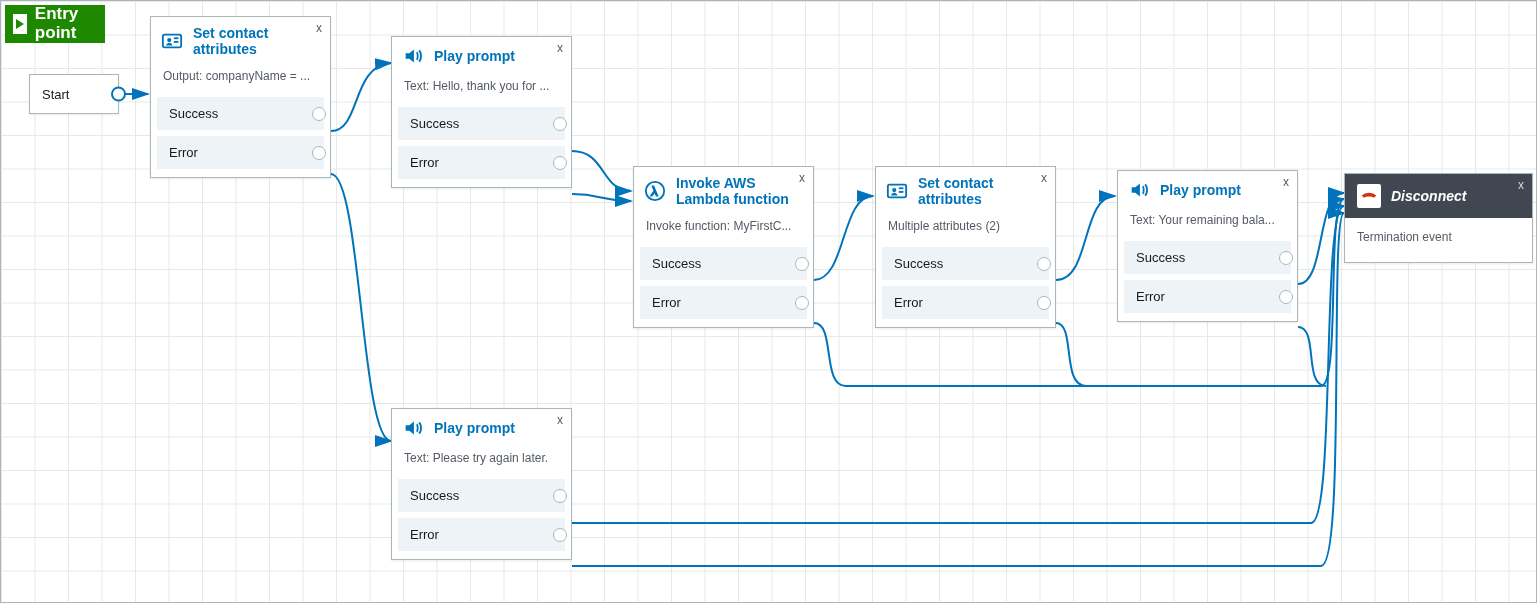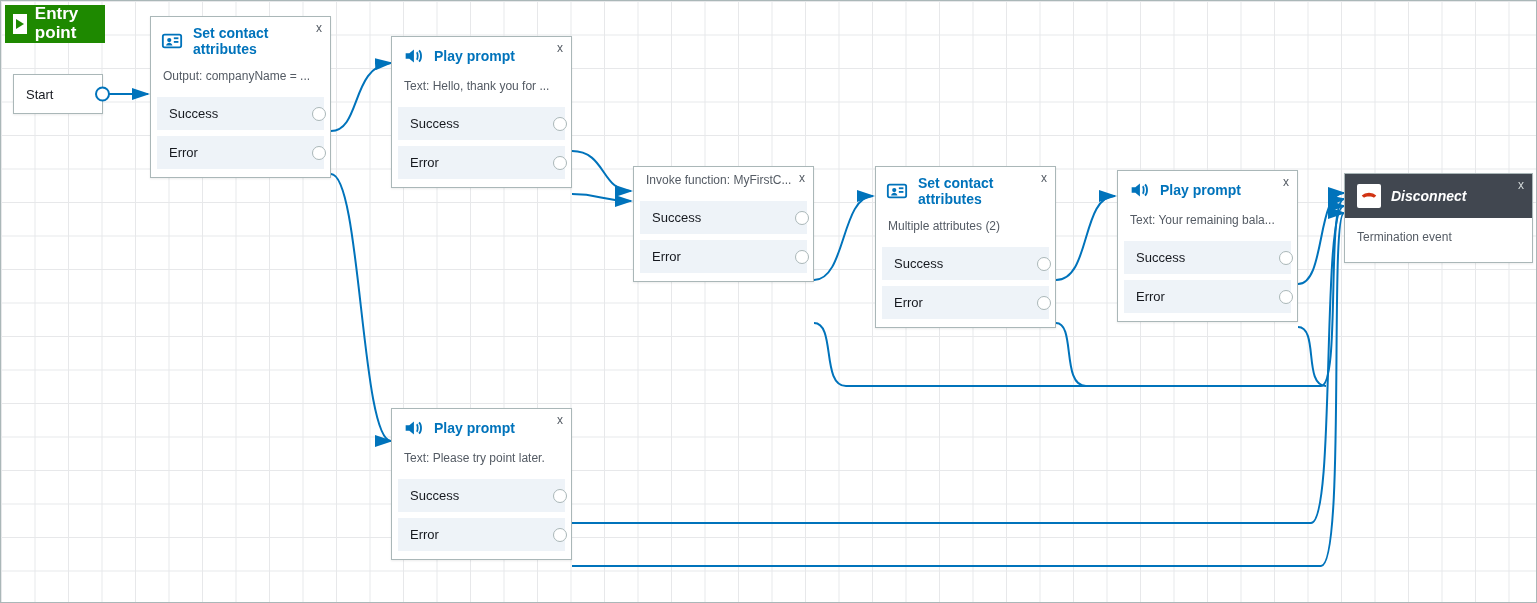--- a/index.html
+++ b/index.html
@@ -68,21 +68,21 @@
     display: flex; align-items: center; justify-content: center;
   }
   .entry-banner .ic::before {
     content: "";
     width: 0; height: 0;
     border-left: 8px solid var(--dark-green);
     border-top: 5px solid transparent;
     border-bottom: 5px solid transparent;
   }
   .start-node {
-    left: 12px; top: 73px;
+    left: 28px; top: 73px;
     width: 90px; height: 40px;
     display: flex; align-items: center;
     padding: 0 12px;
   }
   .start-port {
     position: absolute;
     right: -8px; top: 50%;
     transform: translateY(-50%);
     width: 15px; height: 15px;
     border-radius: 50%;
@@ -258,20 +258,29 @@
       <span class="port"></span>
     </div>
     <div class="outcome">
       <span>Error</span>
       <span class="port"></span>
     </div>
   </div>
 
   <div class="node block" style="left:632px; top:165px;">
     <span class="close-x">x</span>
+    <div class="hdr">
+      <span class="icon">
+        <svg viewBox="0 0 24 24">
+            <circle cx="12" cy="12" r="10" fill="none" stroke="#0073bb" stroke-width="2"></circle>
+            <path d="M8 6h3l5 12h-3l-1.4-3.4L9 18H6l4.2-6.3L8 6z" fill="#0073bb"></path>
+          </svg>
+      </span>
+      <span class="title">Invoke AWS Lambda function</span>
+    </div>
     <div class="subtitle">Invoke function: MyFirstC...</div>
     <div class="outcome">
       <span>Success</span>
       <span class="port"></span>
     </div>
     <div class="outcome">
       <span>Error</span>
       <span class="port"></span>
     </div>
   </div>
@@ -329,21 +338,21 @@
     <div class="hdr">
       <span class="icon">
         <svg viewBox="0 0 24 24">
             <path d="M4 9v6h4l5 4V5L8 9H4z" fill="#0073bb"></path>
             <path d="M16 8c1.5 1 1.5 7 0 8" stroke="#0073bb" stroke-width="2" fill="none"></path>
             <path d="M18.5 6c3 2 3 10 0 12" stroke="#0073bb" stroke-width="2" fill="none"></path>
           </svg>
       </span>
       <span class="title">Play prompt</span>
     </div>
-    <div class="subtitle">Text: Please try point later.</div>
+    <div class="subtitle">Text: Please try again later.</div>
     <div class="outcome">
       <span>Success</span>
       <span class="port"></span>
     </div>
     <div class="outcome">
       <span>Error</span>
       <span class="port"></span>
     </div>
   </div>
 

